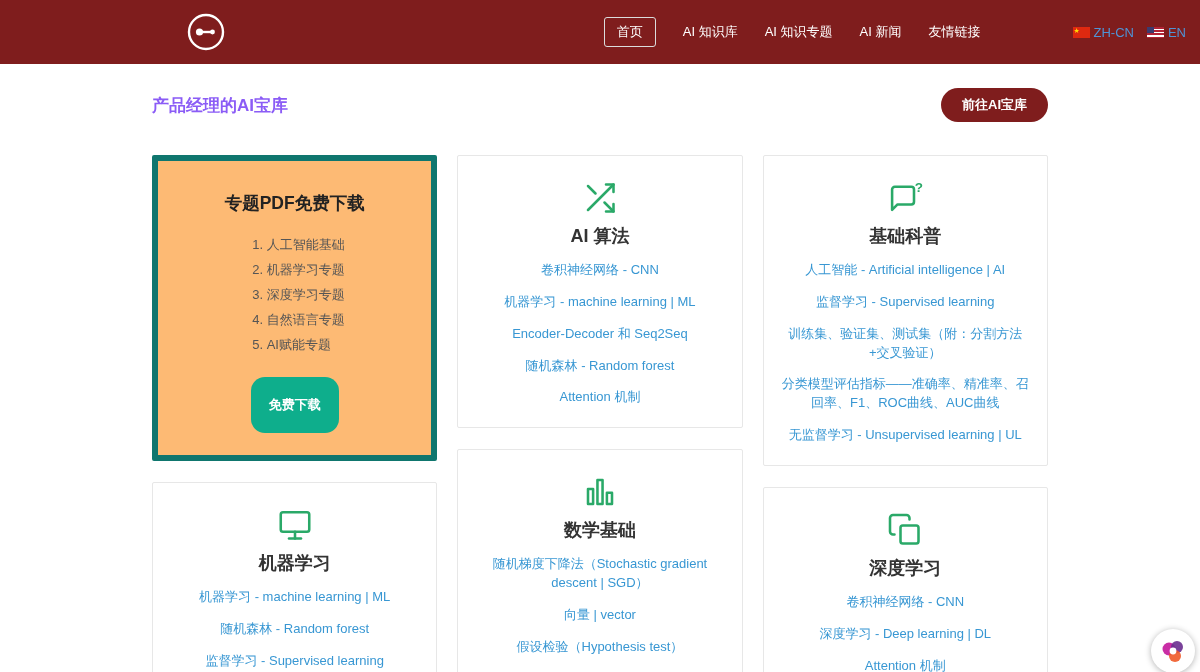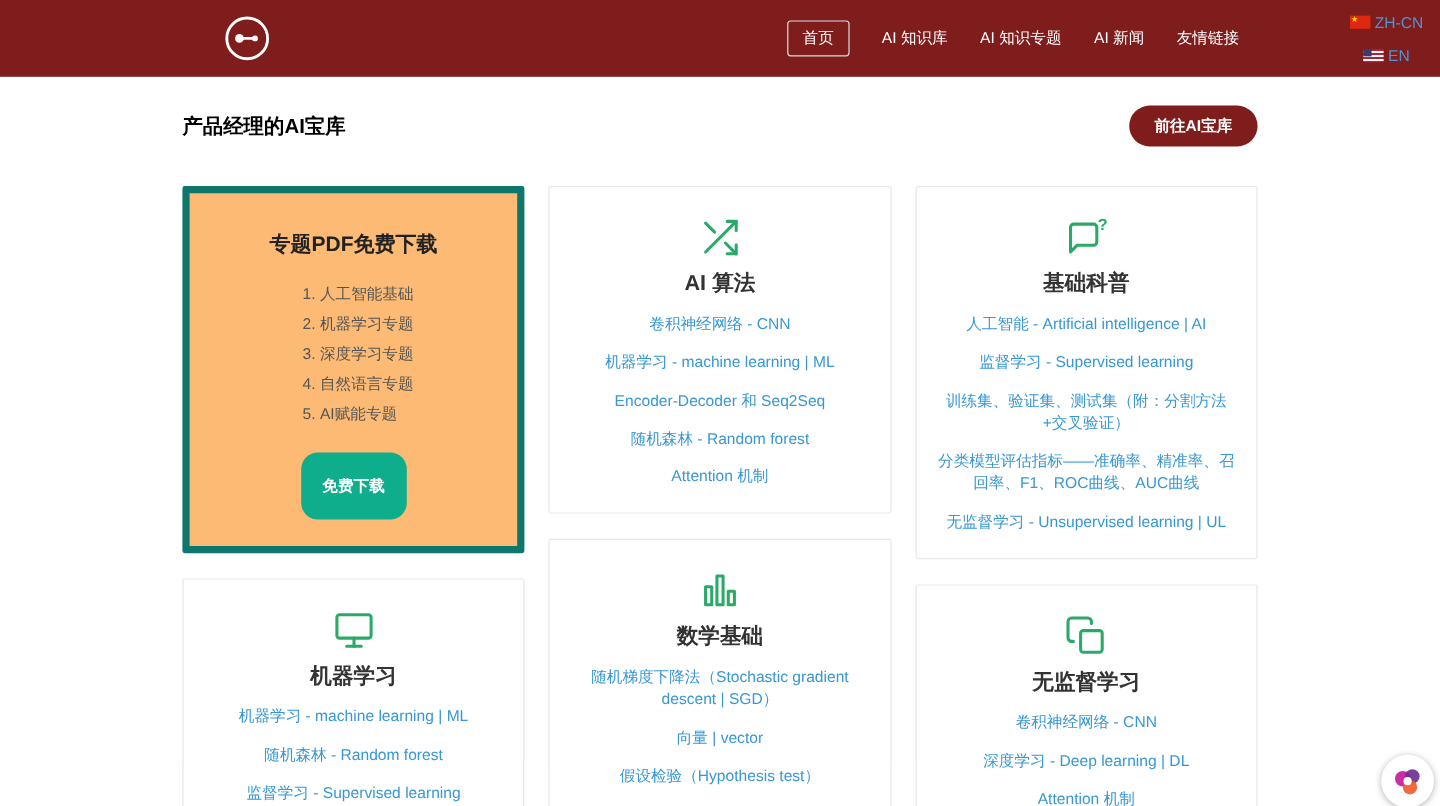--- a/index.html
+++ b/index.html
@@ -8,32 +8,32 @@
     font-family:"Liberation Sans","DejaVu Sans",sans-serif;
     background:#ffffff; position:relative; overflow:hidden;
   }
 
   
   .site-header { height:64px; background:#7f1d1d; display:flex; align-items:center; }
   .logo { margin-left:185px; width:42px; height:42px; cursor:pointer; flex:0 0 auto; }
   .main-nav { margin-left:auto; display:flex; align-items:center; gap:27px; }
   .nav-item { color:#ffffff; font-size:13px; cursor:pointer; white-space:nowrap; }
   .nav-item.boxed { border:1px solid #dcdcdc; border-radius:3px; padding:5px 12px; }
-  .lang-group { margin-left:92px; margin-right:14px; display:flex; align-items:center; gap:13px;flex-direction:column; }
+  .lang-group { margin-left:92px; margin-right:14px; display:flex; align-items:center; gap:13px; }
   .lang-item { display:flex; align-items:center; gap:4px; font-size:13px; color:#4f94d6; cursor:pointer; white-space:nowrap; }
   .flag { width:17px; height:11px; display:inline-block; position:relative; flex:0 0 auto; }
   .flag-cn { background:#de2910; }
   .flag-cn::after { content:"★"; position:absolute; left:1px; top:-2px; color:#ffde00; font-size:7px; line-height:11px; }
   .flag-us { background:repeating-linear-gradient(180deg,#b22234 0 1.6px,#ffffff 1.6px 3.2px); }
   .flag-us::after { content:""; position:absolute; left:0; top:0; width:7px; height:6px; background:#3c3b6e; }
 
   
   .container { width:896px; margin:0 auto; }
   .title-row { display:flex; justify-content:space-between; align-items:center; padding-top:24px; }
-  .page-title { font-size:17px; color:#000000; }
+  .page-title { font-size:17px; color:#8b5cf6; }
   .cta-button { background:#7f1d1d; color:#fff; font-size:13px; font-weight:bold; padding:8px 21px;
     border:none; border-radius:17px; cursor:pointer; font-family:inherit; }
 
   .cards { display:flex; gap:20px; margin-top:33px; align-items:flex-start; }
   .card-col { width:285.3px; display:flex; flex-direction:column; gap:21px; }
   .card { background:#fff; border:1px solid #e7e7e7; border-radius:2px; padding:22px 15px 20px; text-align:center; }
   .card--gray { background:#fdba74; border:6px solid #0f766e; padding:26px 15px 22px; }
 
   .card-icon { display:block; margin:2px auto 8px; }
   .card-title { font-size:18px; font-weight:600; color:#333333; margin:6px 0 2px; }
@@ -171,21 +171,21 @@
         <a class="card-link">训练集、验证集、测试集（附：分割方法+交叉验证）</a>
         <a class="card-link">分类模型评估指标——准确率、精准率、召回率、F1、ROC曲线、AUC曲线</a>
         <a class="card-link">无监督学习 - Unsupervised learning | UL</a>
       </section>
 
       <section class="card">
         <svg class="card-icon" width="36" height="36" viewBox="0 0 24 24" fill="none" stroke="#2aa968" stroke-width="1.7" stroke-linecap="round" stroke-linejoin="round">
           <rect x="9" y="9" width="12" height="12" rx="1.5"></rect>
           <path d="M5 15H4a2 2 0 0 1-2-2V4a2 2 0 0 1 2-2h9a2 2 0 0 1 2 2v1"></path>
         </svg>
-        <h2 class="card-title">无监督学习</h2>
+        <h2 class="card-title">深度学习</h2>
         <a class="card-link">卷积神经网络 - CNN</a>
         <a class="card-link">深度学习 - Deep learning | DL</a>
         <a class="card-link">Attention 机制</a>
 
       </section>
 
     </div>
 
   </div>
 </main>

